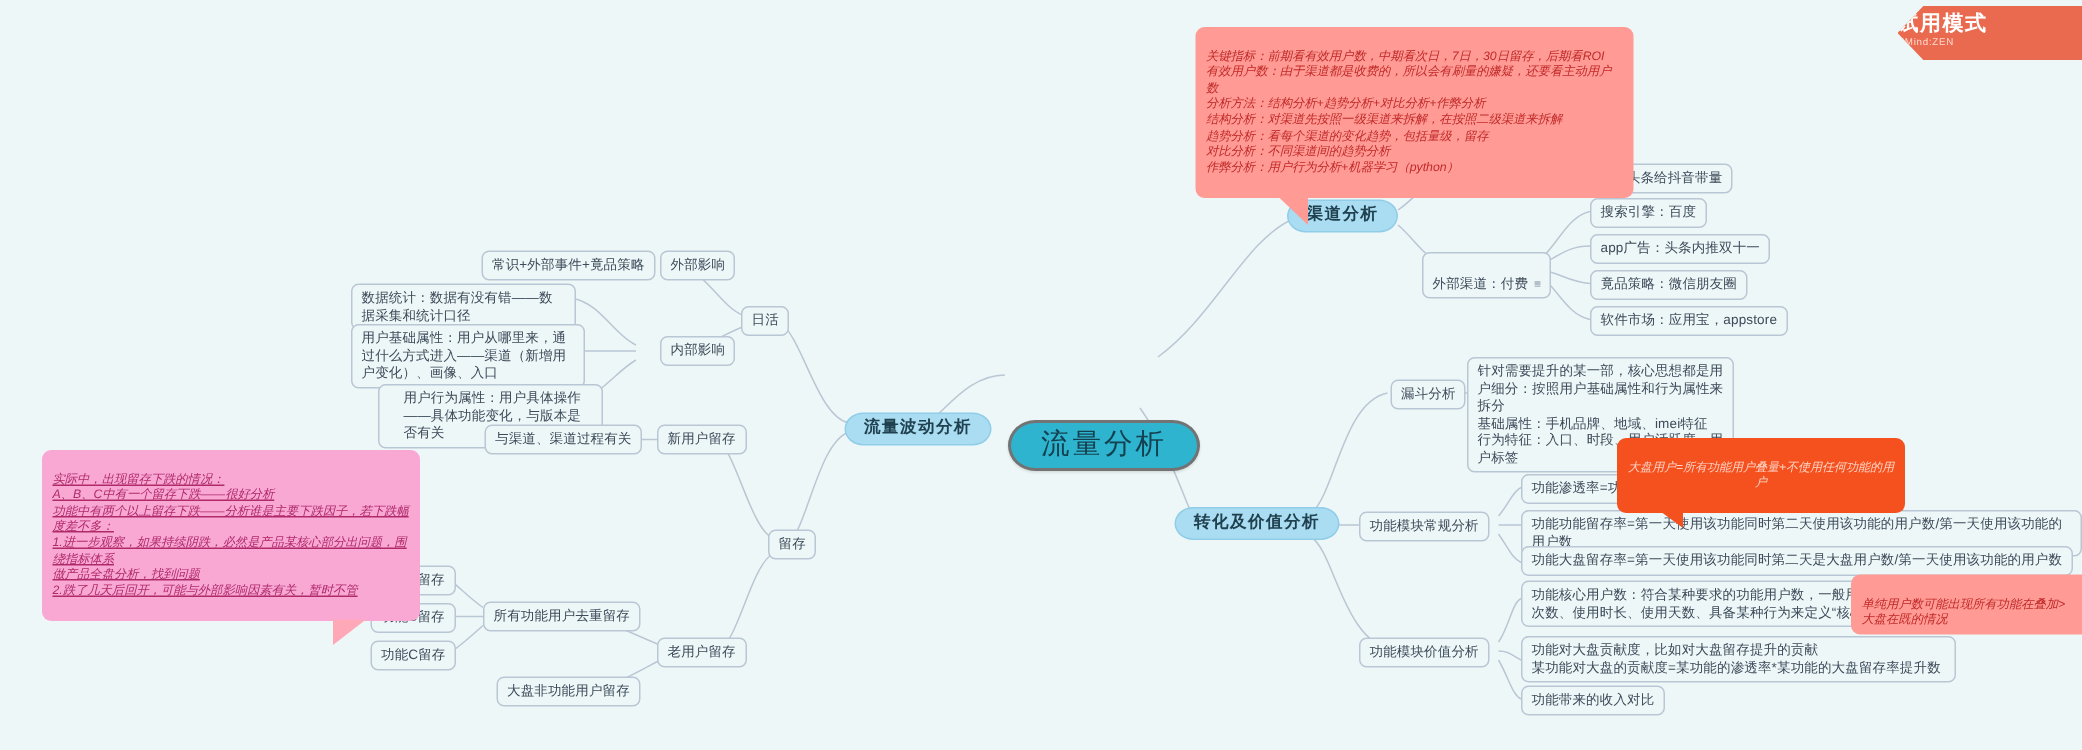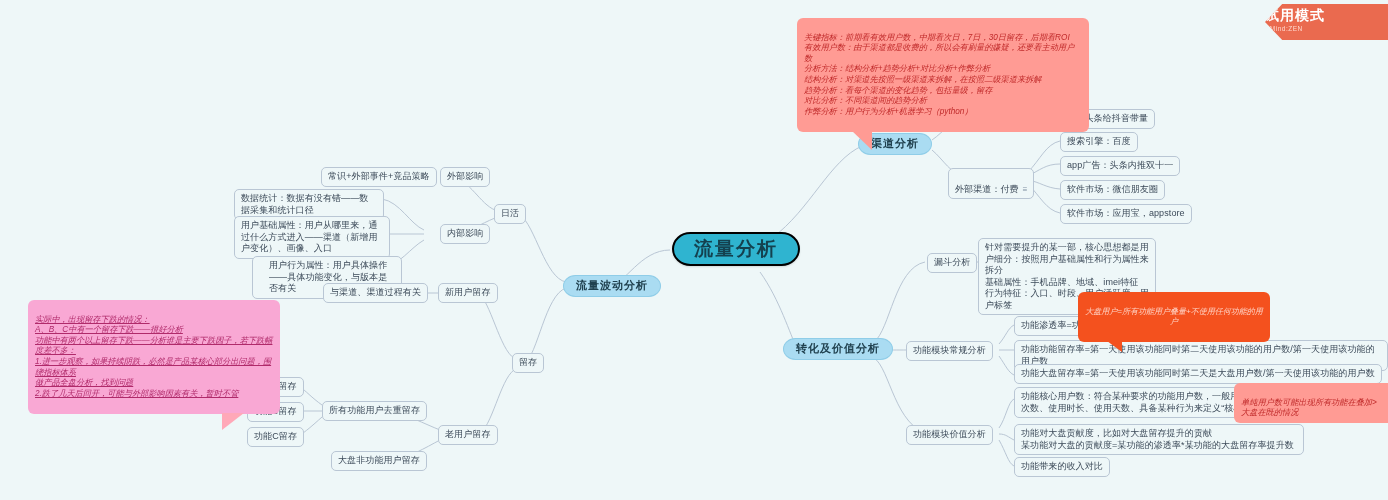--- a/index.html
+++ b/index.html
@@ -21,29 +21,30 @@
     border-radius:5px;
     color:#3c4a59;
     font-size:9px;
     line-height:11.5px;
     padding:3px 6px;
     white-space:pre-line;
     letter-spacing:0.1px;
   }
   .root{
     background:#2fb4d0;
-    border:2px solid #000000;
+    border:2px solid #737373;
     border-radius:28px/26px;
     color:#14414f;
     font-size:19px;
-    font-weight:bold;
+    font-weight:normal;
     letter-spacing:2px;
     padding:9px 20px;
     text-align:center;
     box-shadow:0 1px 2px rgba(0,0,0,.12);
+    margin-top:48px;
   }
   .branch{
     background:#aadcf2;
     border:1px solid #8fcde8;
     border-radius:16px/14px;
     color:#20414f;
     font-size:11px;
     font-weight:bold;
     letter-spacing:1px;
     padding:4px 12px;
@@ -194,21 +195,21 @@
 
   <div class="node" style="left:948px;top:109px;">内部渠道：免费</div>
   <div class="node" style="left:1032px;top:109px;">产品矩阵：头条给抖音带量</div>
 
   <div class="node" style="left:948px;top:168px;">
     <span>外部渠道：付费</span><span class="ico">≡</span>
   </div>
 
   <div class="node" style="left:1060px;top:132px;">搜索引擎：百度</div>
   <div class="node" style="left:1060px;top:156px;">app广告：头条内推双十一</div>
-  <div class="node" style="left:1060px;top:180px;">软件市场：微信朋友圈</div>
+  <div class="node" style="left:1060px;top:180px;">竟品策略：微信朋友圈</div>
   <div class="node" style="left:1060px;top:204px;">软件市场：应用宝，appstore</div>
 
   <div class="node" style="left:904px;top:253px;margin-left:23px;">漏斗分析</div>
   <div class="node" style="left:978px;top:238px;width:178px;">针对需要提升的某一部，核心思想都是用户细分：按照用户基础属性和行为属性来拆分
 基础属性：手机品牌、地域、imei特征
 行为特征：入口、时段、用户活跃度、用户标签</div>
 
   <div class="node" style="left:906px;top:341px;">功能模块常规分析</div>
   <div class="node" style="left:1014px;top:316px;">功能渗透率=功能用户数/大盘用户数</div>
   <div class="node" style="left:1014px;top:340px;">功能功能留存率=第一天使用该功能同时第二天使用该功能的用户数/第一天使用该功能的用户数</div>

